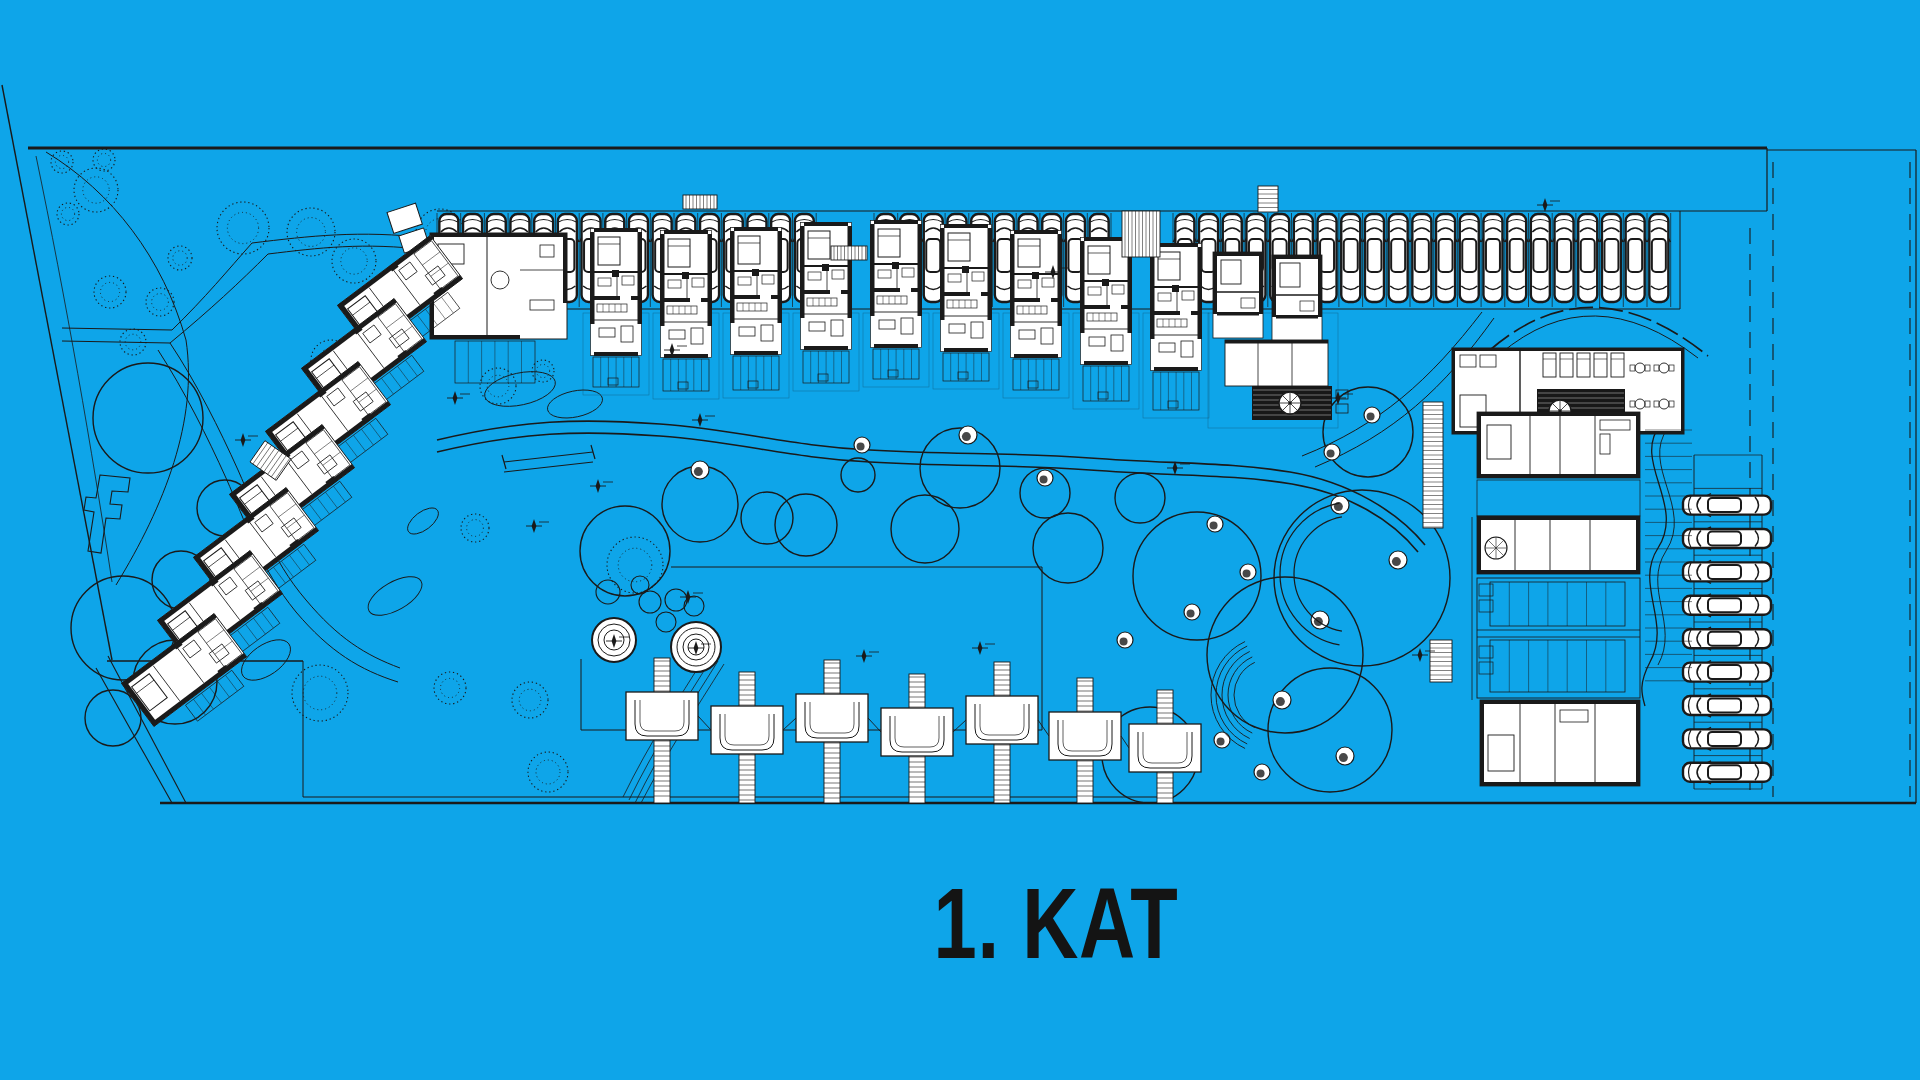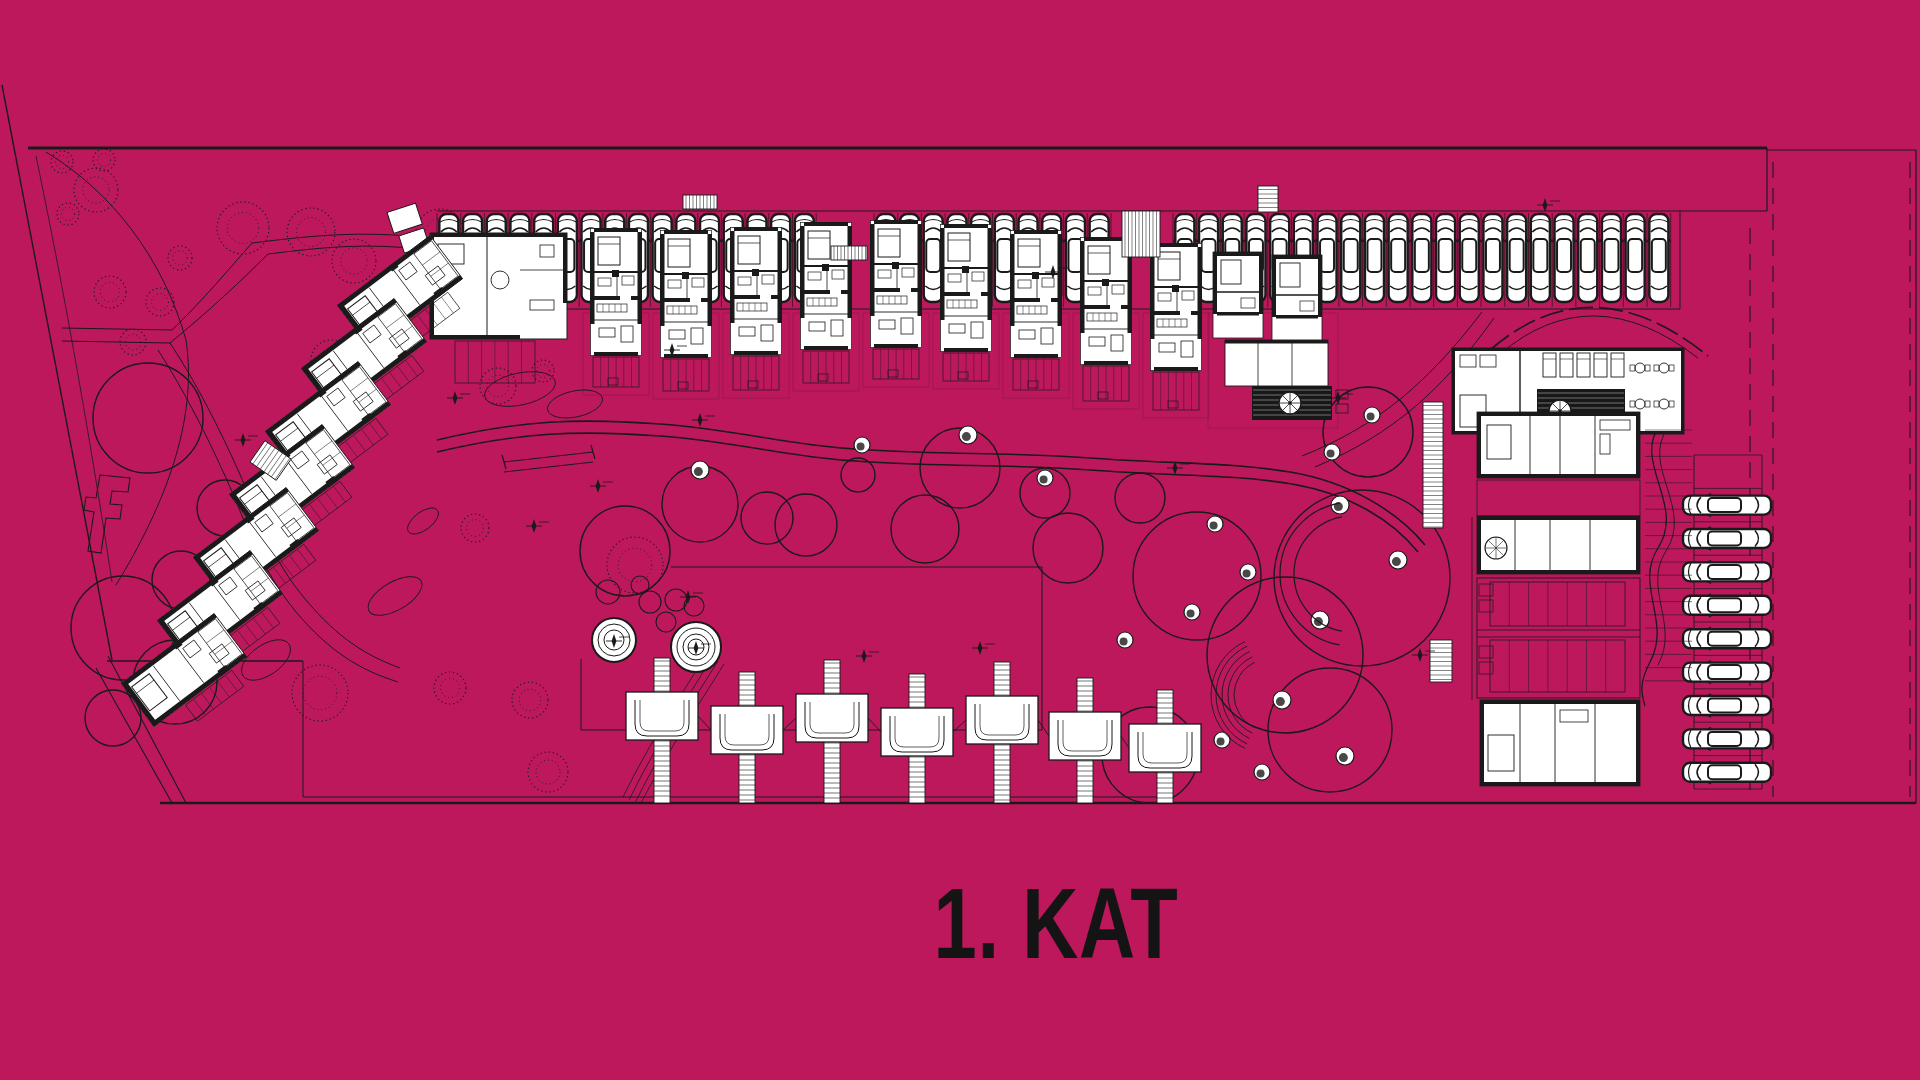--- a/index.html
+++ b/index.html
@@ -1,16 +1,16 @@
 <!DOCTYPE html>
 <html><head>
 <meta charset="utf-8">
 <style>
   html,body{margin:0;padding:0;background:#ffffff;}
-  .page{width:1920px;height:1080px;background:#be185d;overflow:hidden;position:relative;}
+  .page{width:1920px;height:1080px;background:#0ea5e9;overflow:hidden;position:relative;}
   svg{display:block;width:1920px;height:1080px;}
   .plan-title{font-family:"Liberation Sans","DejaVu Sans",sans-serif;font-weight:700;fill:#141414;letter-spacing:1px;}
 </style>
 </head>
 <body>
 
 <div class="page">
   <svg viewBox="0 0 1920 1080">
     <defs>
       <g id="car">

